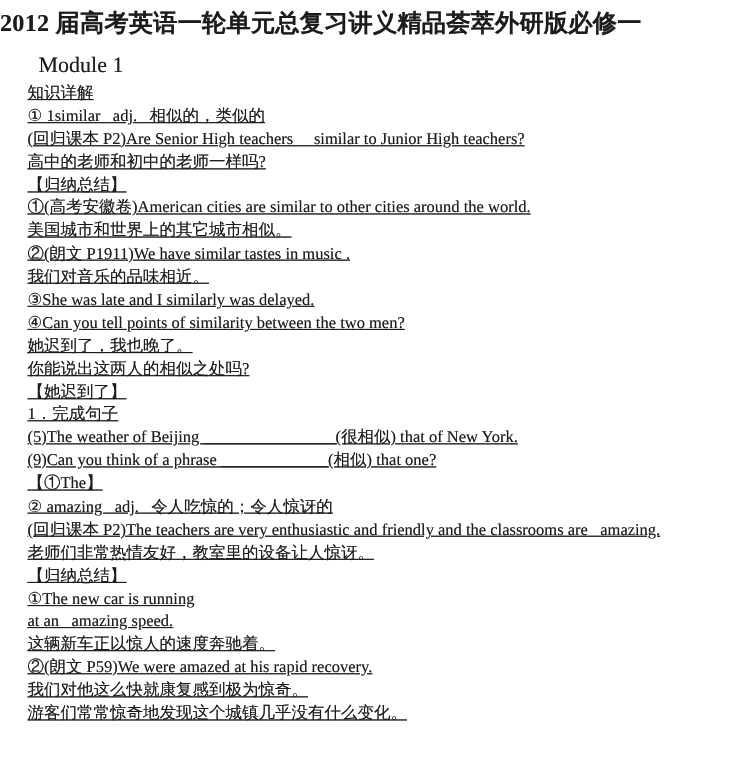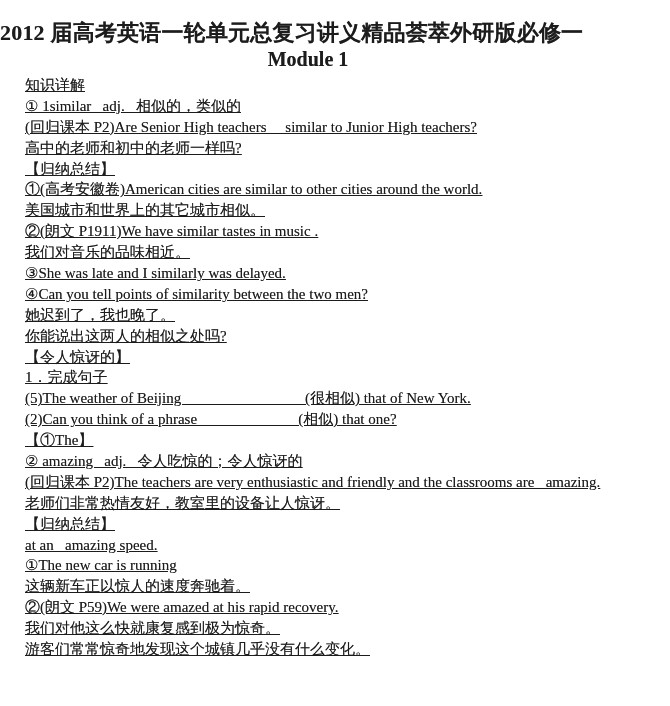--- a/index.html
+++ b/index.html
@@ -4,27 +4,27 @@
 <style>
   * { margin:0; padding:0; box-sizing:border-box; }
   html,body { width:670px; height:706px; background:#ffffff; overflow:hidden; }
   body {
     font-family:"Liberation Serif","DejaVu Serif",serif;
     color:#1c1c1c;
     position:relative;
     text-shadow:0 0 0.5px rgba(20,20,20,0.55);
   }
   .doc-title {
-    position:absolute; top:18px; left:0; width:558px;
+    position:absolute; top:6px; left:0; width:558px;
     text-align:center; font-weight:bold; font-size:22px;
     letter-spacing:0.2px; white-space:pre;
   }
   .module-heading {
-    position:absolute; top:48px; left:25px; width:566px;
-    text-align:center; font-weight:bold; font-size:20px; white-space:pre;
+    position:absolute; top:48px; left:35px; width:566px;
+    text-align:left; font-weight:normal; font-size:20px; white-space:pre;
   }
   .lines {
     position:absolute; top:75px; left:25px; width:645px;
   }
   .line {
     height:20.9px; line-height:20.9px; font-size:15px;
     white-space:pre; overflow:visible;text-decoration:underline;
   }
 </style>
 </head>
@@ -40,28 +40,28 @@
   <div class="line">高中的老师和初中的老师一样吗?</div>
   <div class="line">【归纳总结】</div>
   <div class="line">①(高考安徽卷)American cities are similar to other cities around the world.</div>
   <div class="line">美国城市和世界上的其它城市相似。</div>
   <div class="line">②(朗文 P1911)We have similar tastes in music .</div>
   <div class="line">我们对音乐的品味相近。</div>
   <div class="line">③She was late and I similarly was delayed.</div>
   <div class="line">④Can you tell points of similarity between the two men?</div>
   <div class="line">她迟到了，我也晚了。</div>
   <div class="line">你能说出这两人的相似之处吗?</div>
-  <div class="line">【令人惊讶的】</div>
+  <div class="line">【她迟到了】</div>
   <div class="line">1．完成句子</div>
   <div class="line">(5)The weather of Beijing ________________(很相似) that of New York.</div>
-  <div class="line">(2)Can you think of a phrase _____________(相似) that one?</div>
+  <div class="line">(9)Can you think of a phrase _____________(相似) that one?</div>
   <div class="line">【①The】</div>
   <div class="line">② amazing   adj.   令人吃惊的；令人惊讶的</div>
   <div class="line">(回归课本 P2)The teachers are very enthusiastic and friendly and the classrooms are   amazing.</div>
   <div class="line">老师们非常热情友好，教室里的设备让人惊讶。</div>
   <div class="line">【归纳总结】</div>
+  <div class="line">①The new car is running</div>
   <div class="line">at an   amazing speed.</div>
-  <div class="line">①The new car is running</div>
   <div class="line">这辆新车正以惊人的速度奔驰着。</div>
   <div class="line">②(朗文 P59)We were amazed at his rapid recovery.</div>
   <div class="line">我们对他这么快就康复感到极为惊奇。</div>
   <div class="line">游客们常常惊奇地发现这个城镇几乎没有什么变化。</div>
 </div>
 
 </body></html>

